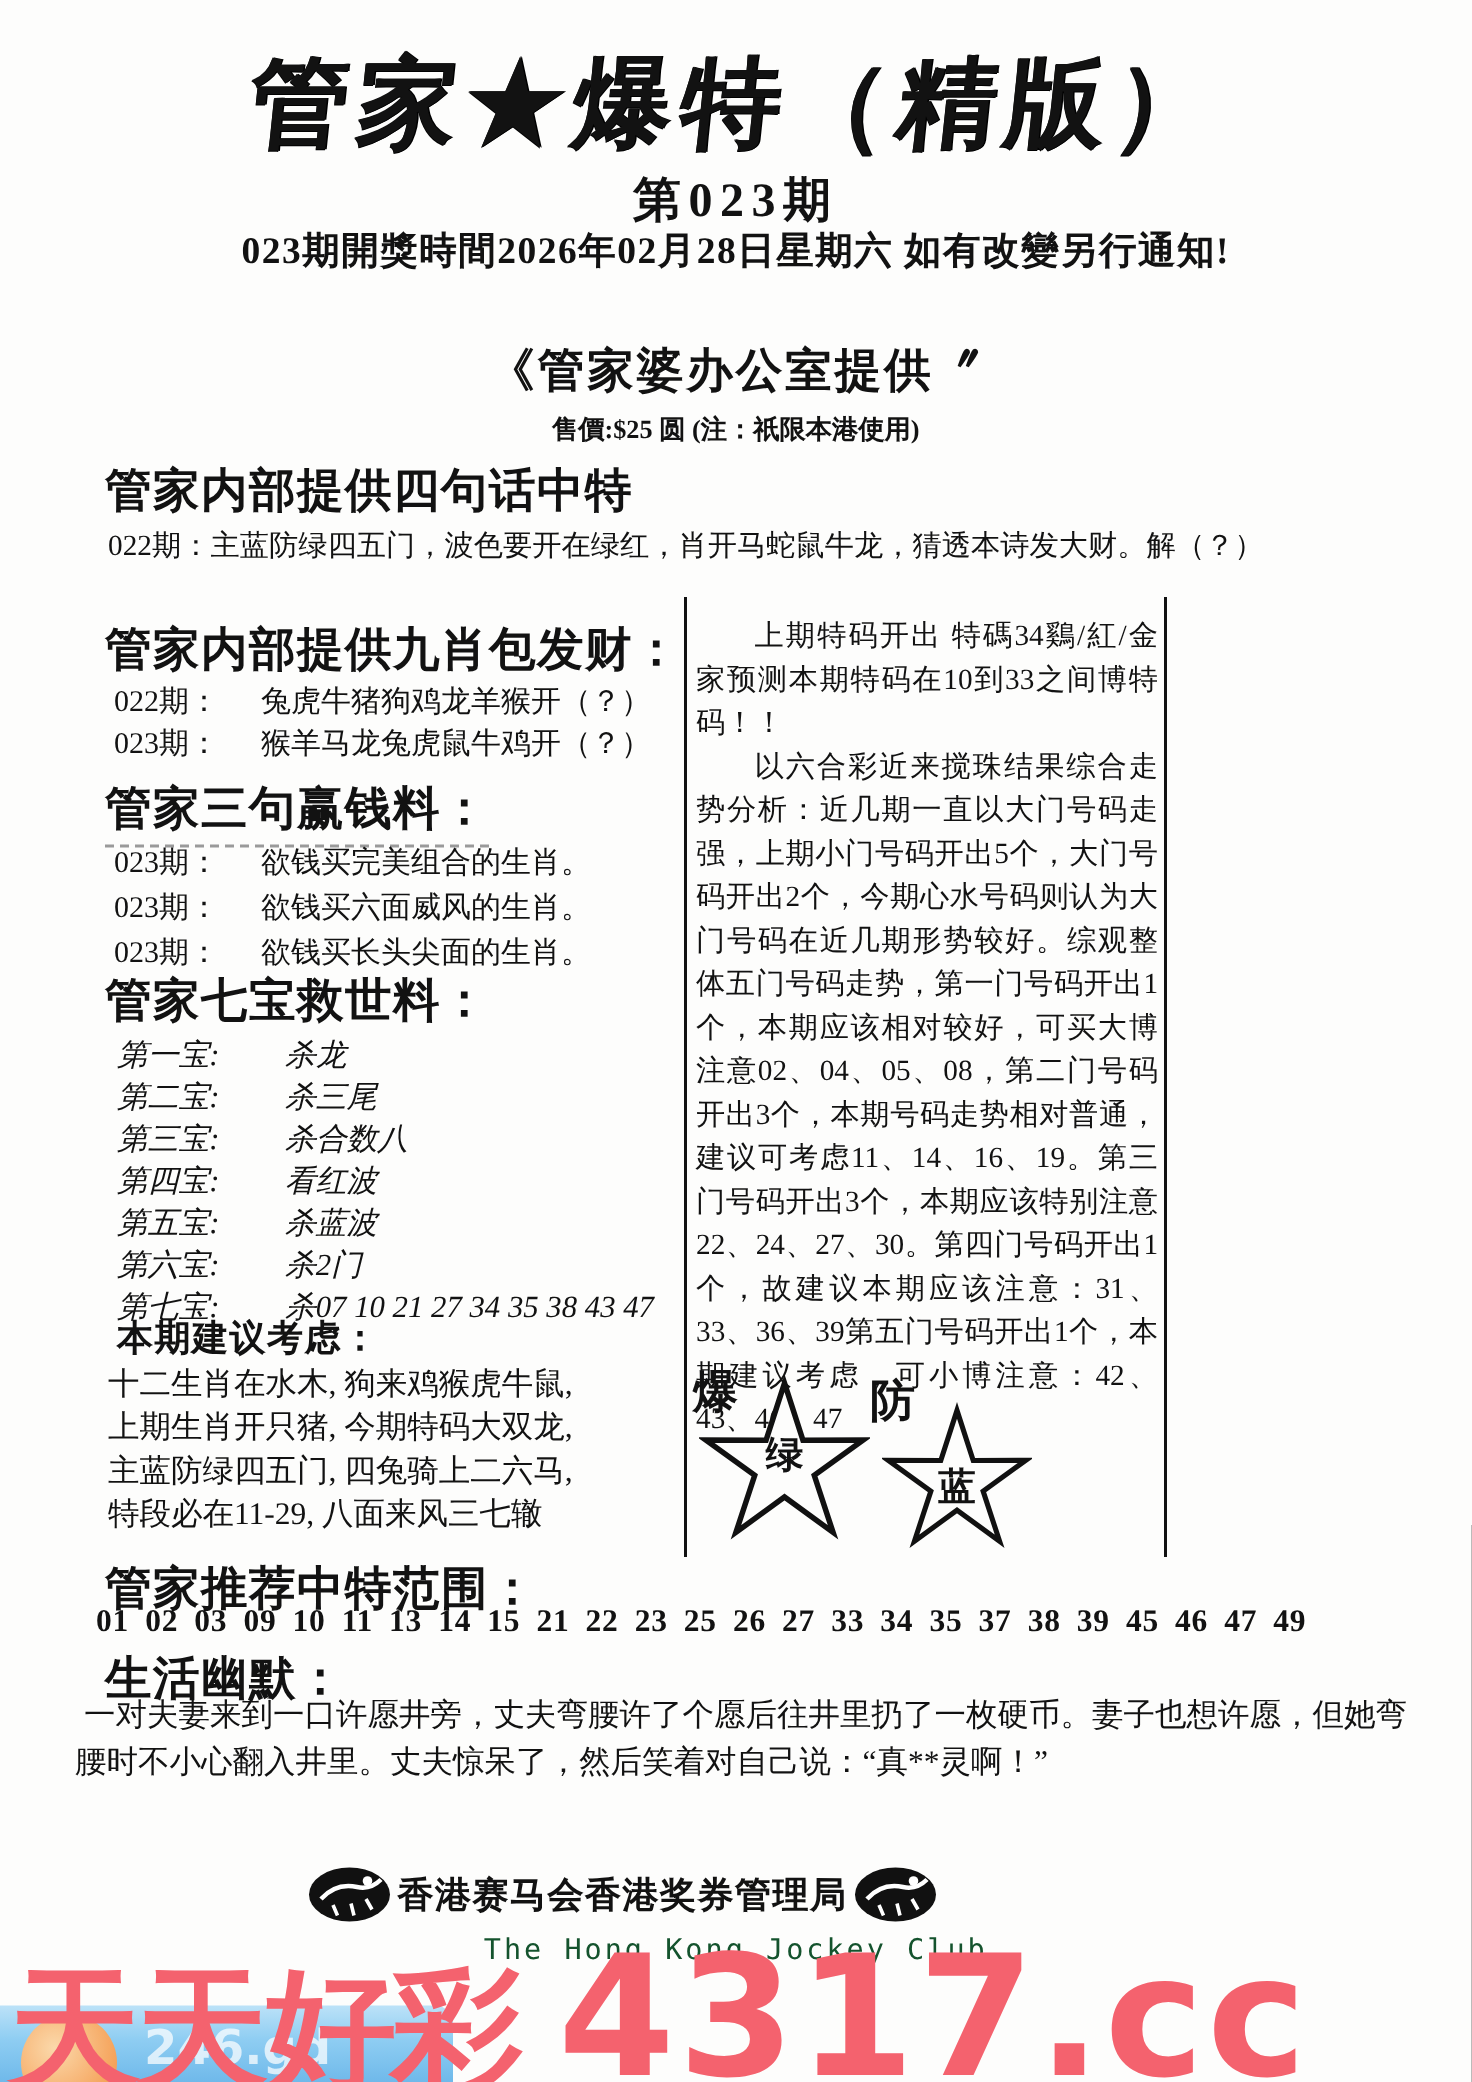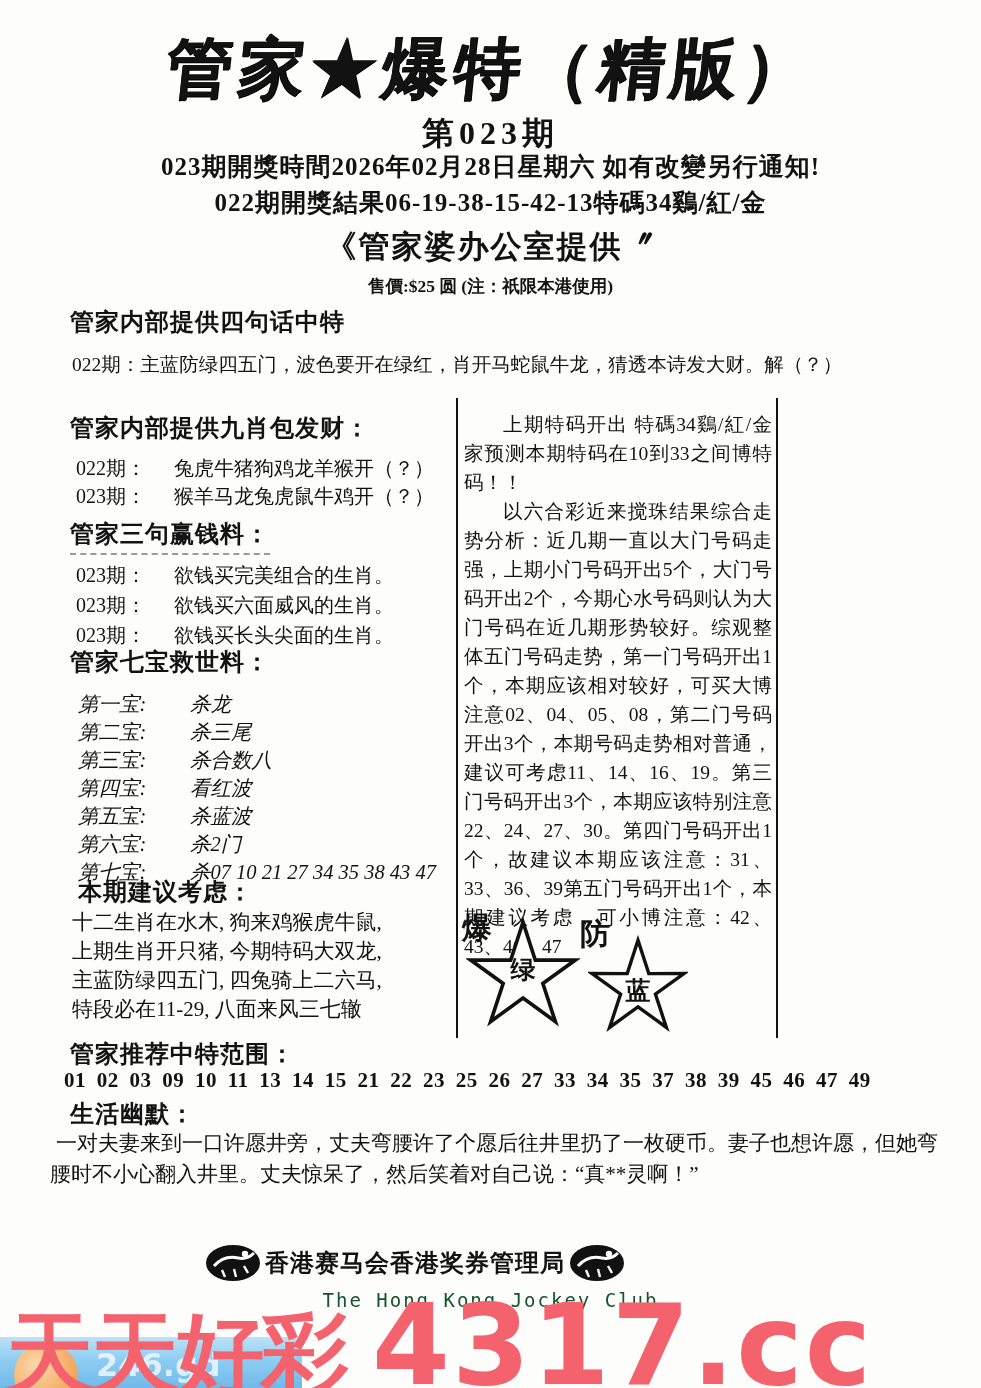--- a/index.html
+++ b/index.html
@@ -12,21 +12,21 @@
   .center{left:0;width:981px;text-align:center;}
 
   .title{top:24px;font-size:66px;font-weight:900;letter-spacing:6px;
          transform:skewX(-6deg);text-shadow:1px 0 0 #000, 0 1px 0 #000;}
   .issue{top:112px;font-size:32px;letter-spacing:5px;font-weight:600;}
   .notice{top:150px;font-size:25px;font-weight:700;letter-spacing:1px;}
   .result{top:186px;font-size:25px;font-weight:700;letter-spacing:1px;}
   .provider{top:226px;font-size:31px;font-weight:600;letter-spacing:2px;}
   .price{top:274px;font-size:17.5px;font-weight:700;}
 
-  .sec-h{font-size:24px;font-weight:800;letter-spacing:1px;}
+  .sec-h{font-size:31px;font-weight:800;letter-spacing:1px;}
   .h1{left:70px;top:306px;}
   .four-rows{left:72px;top:350px;width:890px;font-size:19.5px;line-height:29px;}
 
   .h2{left:70px;top:412px;}
   .nine-rows{left:76px;top:454px;font-size:20px;line-height:28px;}
   .nine-rows .lbl{display:inline-block;width:98px;}
 
   .h3{left:70px;top:518px;border-bottom:2px dashed #9a9a9a;padding-bottom:3px;}
   .three-rows{left:76px;top:560px;font-size:20px;line-height:30px;}
   .three-rows .lbl{display:inline-block;width:98px;}
@@ -79,21 +79,20 @@
   .wm-site{font-size:112px;font-weight:900;margin-left:26px;letter-spacing:2px;}
 </style>
 </head>
 <body>
 
 <div class="page">
 
   <div class="abs center title">管家★爆特（精版）</div>
   <div class="abs center issue">第023期</div>
   <div class="abs center notice">023期開獎時間2026年02月28日星期六 如有改變另行通知!</div>
-  <div class="abs center result">022期開獎結果06-19-38-15-42-13特碼34鷄/紅/金</div>
   <div class="abs center provider">《管家婆办公室提供〞</div>
   <div class="abs center price">售價:$25 圆 (注：祇限本港使用)</div>
 
   <div class="abs sec-h h1">管家内部提供四句话中特</div>
   <div class="abs four-rows">
     <div>022期：主蓝防绿四五门，波色要开在绿红，肖开马蛇鼠牛龙，猜透本诗发大财。解（？）</div>
   </div>
 
   <div class="abs sec-h h2">管家内部提供九肖包发财：</div>
   <div class="abs nine-rows">

